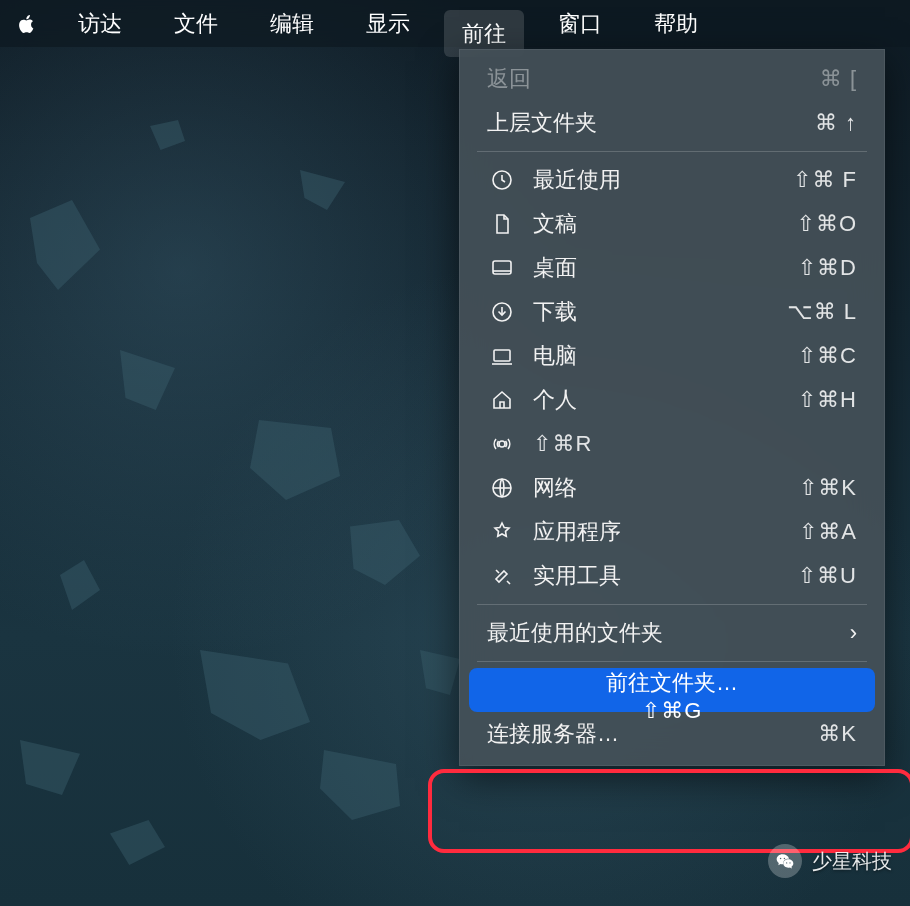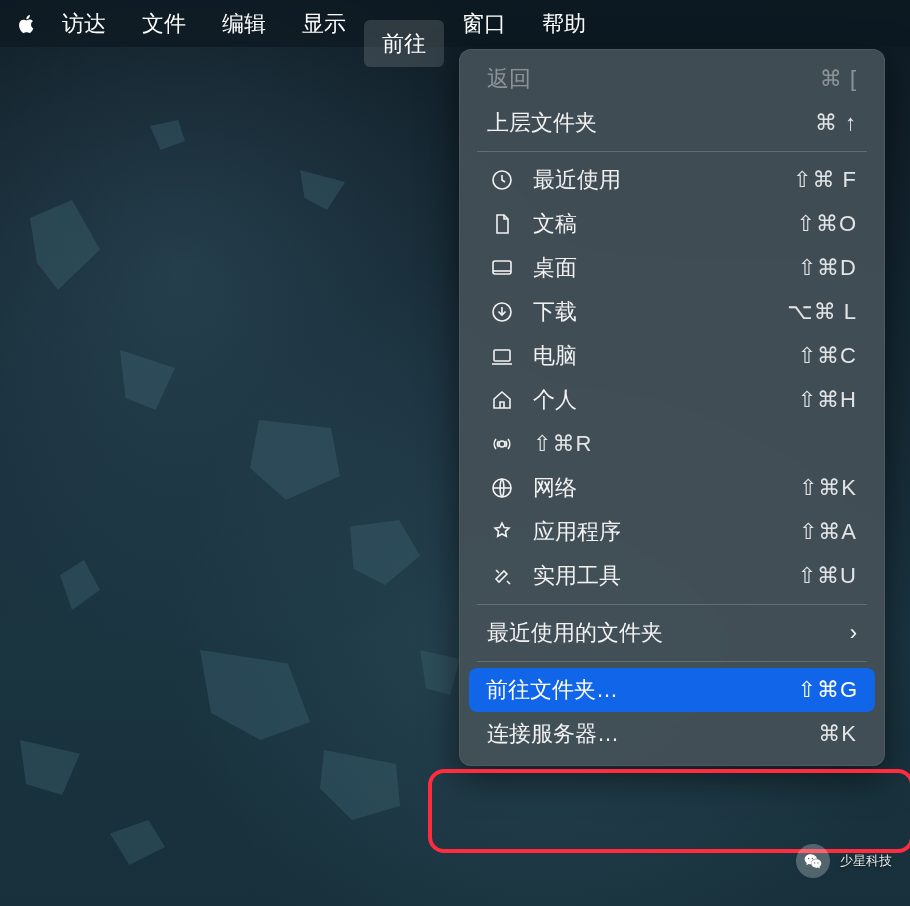--- a/index.html
+++ b/index.html
@@ -21,56 +21,56 @@
   .s5{left:200px;top:650px;width:110px;height:90px;clip-path:polygon(0 0,80% 15%,100% 80%,55% 100%,10% 70%);}
   .s6{left:350px;top:520px;width:70px;height:65px;clip-path:polygon(0 10%,70% 0,100% 55%,50% 100%,5% 75%);}
   .s7{left:20px;top:740px;width:60px;height:55px;clip-path:polygon(0 0,100% 25%,70% 100%,10% 80%);}
   .s8{left:320px;top:750px;width:80px;height:70px;clip-path:polygon(5% 0,95% 20%,100% 80%,40% 100%,0 55%);}
   .s9{left:300px;top:170px;width:45px;height:40px;clip-path:polygon(0 0,100% 30%,60% 100%,10% 70%);}
   .s10{left:150px;top:120px;width:35px;height:30px;clip-path:polygon(0 20%,80% 0,100% 70%,30% 100%);}
   .s11{left:420px;top:650px;width:40px;height:45px;clip-path:polygon(0 0,100% 20%,75% 100%,15% 85%);}
   .s12{left:110px;top:820px;width:55px;height:45px;clip-path:polygon(0 30%,70% 0,100% 60%,35% 100%);}
 
   
-  .menubar{position:relative;display:flex;align-items:flex-start;height:47px;
+  .menubar{position:relative;display:flex;align-items:center;height:47px;
     background:rgba(14,25,33,.75);backdrop-filter:blur(10px);
-    padding:0 10px;gap:0;}
+    padding:0 10px;gap:16px;}
   .apple{width:34px;display:flex;align-items:center;justify-content:center;height:100%;}
   .apple svg{width:22px;height:22px;fill:#fff;}
   .mitem{padding:0 18px;height:100%;display:flex;align-items:center;font-size:22px;color:#fff;cursor:default;}
   .mitem.active{background:rgba(255,255,255,.14);border-radius:6px;margin-top:20px;}
 
   
   .dropdown{
     position:absolute;left:459px;top:49px;width:426px;
     background:rgba(68,80,88,.92);
     backdrop-filter:blur(18px);
-    border-radius:12px;
+    border-radius:0;
     box-shadow:0 12px 36px rgba(0,0,0,.55), inset 0 0 0 1px rgba(255,255,255,.07);
     padding:8px 0 10px;
   }
   .row{display:flex;align-items:center;height:44px;padding:0 28px;font-size:22px;color:#f2f2f2;}
   .row.disabled{color:rgba(255,255,255,.40);}
   .row .icon{width:30px;display:flex;align-items:center;justify-content:center;margin-right:16px;flex:0 0 30px;}
   .row .icon svg{width:24px;height:24px;stroke:#f2f2f2;fill:none;stroke-width:1.6;}
   .row .label{flex:1;white-space:nowrap;}
   .row .sc{font-size:22px;letter-spacing:1px;color:rgba(255,255,255,.85);font-family:-apple-system,"Helvetica Neue",sans-serif;}
   .row.disabled .sc{color:rgba(255,255,255,.40);}
   .row .chev{font-size:22px;color:#f2f2f2;}
   .row.noicon .label{margin-left:0;}
   .sep{height:1px;background:rgba(255,255,255,.18);margin:6px 18px;}
-  .row.highlight{background:#1165E8;color:#fff;border-radius:8px;margin:0 10px;padding:0 17px;}
+  .row.highlight{background:#1165E8;color:#fff;border-radius:8px;margin:0 10px;padding:0 17px;flex-direction:column;}
   .row.highlight .sc{color:#fff;}
   .annot{
     position:absolute;left:428px;top:769px;width:478px;height:76px;
     border:4px solid #ff2b3e;border-radius:16px;pointer-events:none;
   }
 
   
-  .wm{position:absolute;right:18px;bottom:28px;display:flex;align-items:center;gap:10px;color:rgba(255,255,255,.9);font-size:13px;text-shadow:0 1px 3px rgba(0,0,0,.6);}
+  .wm{position:absolute;right:18px;bottom:28px;display:flex;align-items:center;gap:10px;color:rgba(255,255,255,.9);font-size:20px;text-shadow:0 1px 3px rgba(0,0,0,.6);}
   .wm .bubble{width:34px;height:34px;border-radius:50%;background:rgba(255,255,255,.25);display:flex;align-items:center;justify-content:center;}
   .wm .bubble svg{width:20px;height:20px;fill:#fff;}
 </style>
 </head>
 <body>
 
 <div class="bg-shapes">
   <div class="shape s1"></div>
     <div class="shape s2"></div>
     <div class="shape s3"></div>

